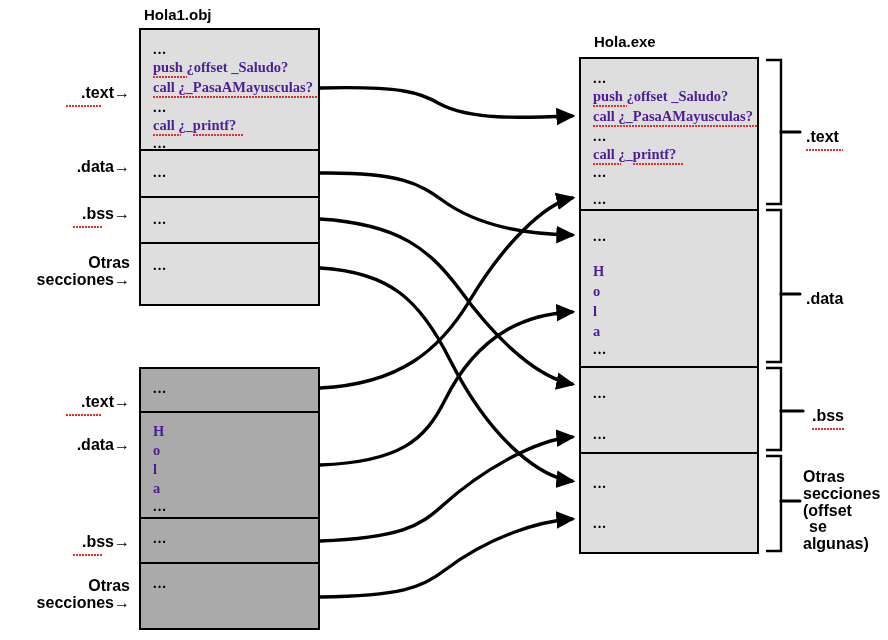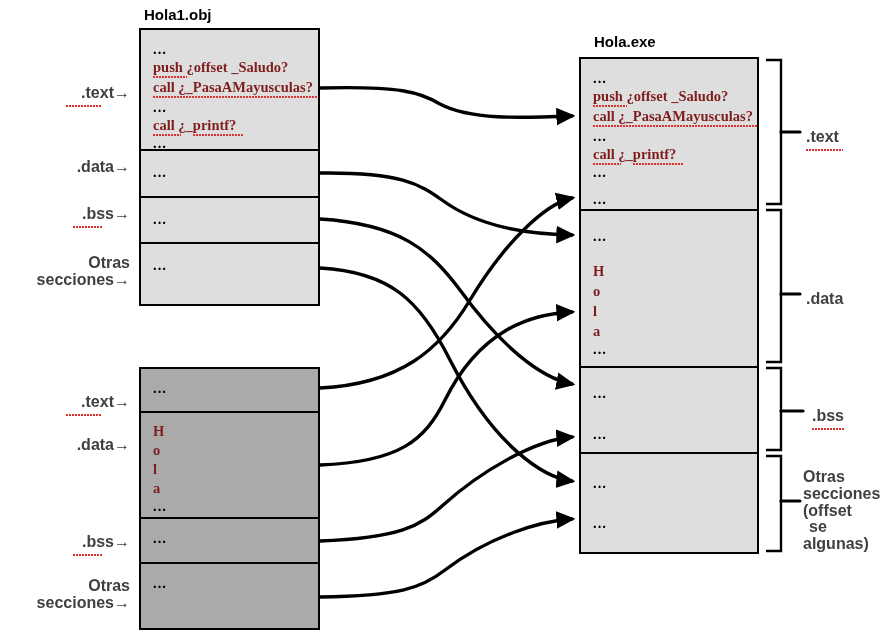--- a/index.html
+++ b/index.html
@@ -36,21 +36,21 @@
     box-sizing:border-box;
     border-bottom:2px solid #000;
     overflow:hidden;
   }
   .seg.last{border-bottom:none;}
   .codeline{
     position:absolute;
     font-family:"Liberation Serif", serif;
     font-weight:bold;
     font-size:14.5px;
-    color:#7f1d1d;
+    color:#4c1d95;
     white-space:nowrap;
     line-height:1;
   }
   .dots{
     position:absolute;
     font-family:"Liberation Serif", serif;
     font-weight:bold;
     font-size:14.5px;
     color:#000;
     letter-spacing:1px;
@@ -63,21 +63,21 @@
     background:
       radial-gradient(circle at 1px 2px, #e03030 1px, transparent 1.2px) 0 0/3px 3px repeat-x;
   }
 
   
   .sidelab{
     position:absolute;
     font-family:"Liberation Sans", sans-serif;
     font-weight:bold;
     font-size:16px;
-    color:#404040;
+    color:#000000;
     white-space:nowrap;
     line-height:1.05;
   }
   .sidelab.l{text-align:right;}
   .sidelab.r{text-align:left;}
   .sidelab .ar{font-weight:bold;}
 
   svg{position:absolute;left:0;top:0;width:888px;height:640px;overflow:visible;}
   .lnk{fill:none;stroke:#000;stroke-width:3.4;stroke-linecap:round;}
   .brace{fill:none;stroke:#000;stroke-width:2.4;}

